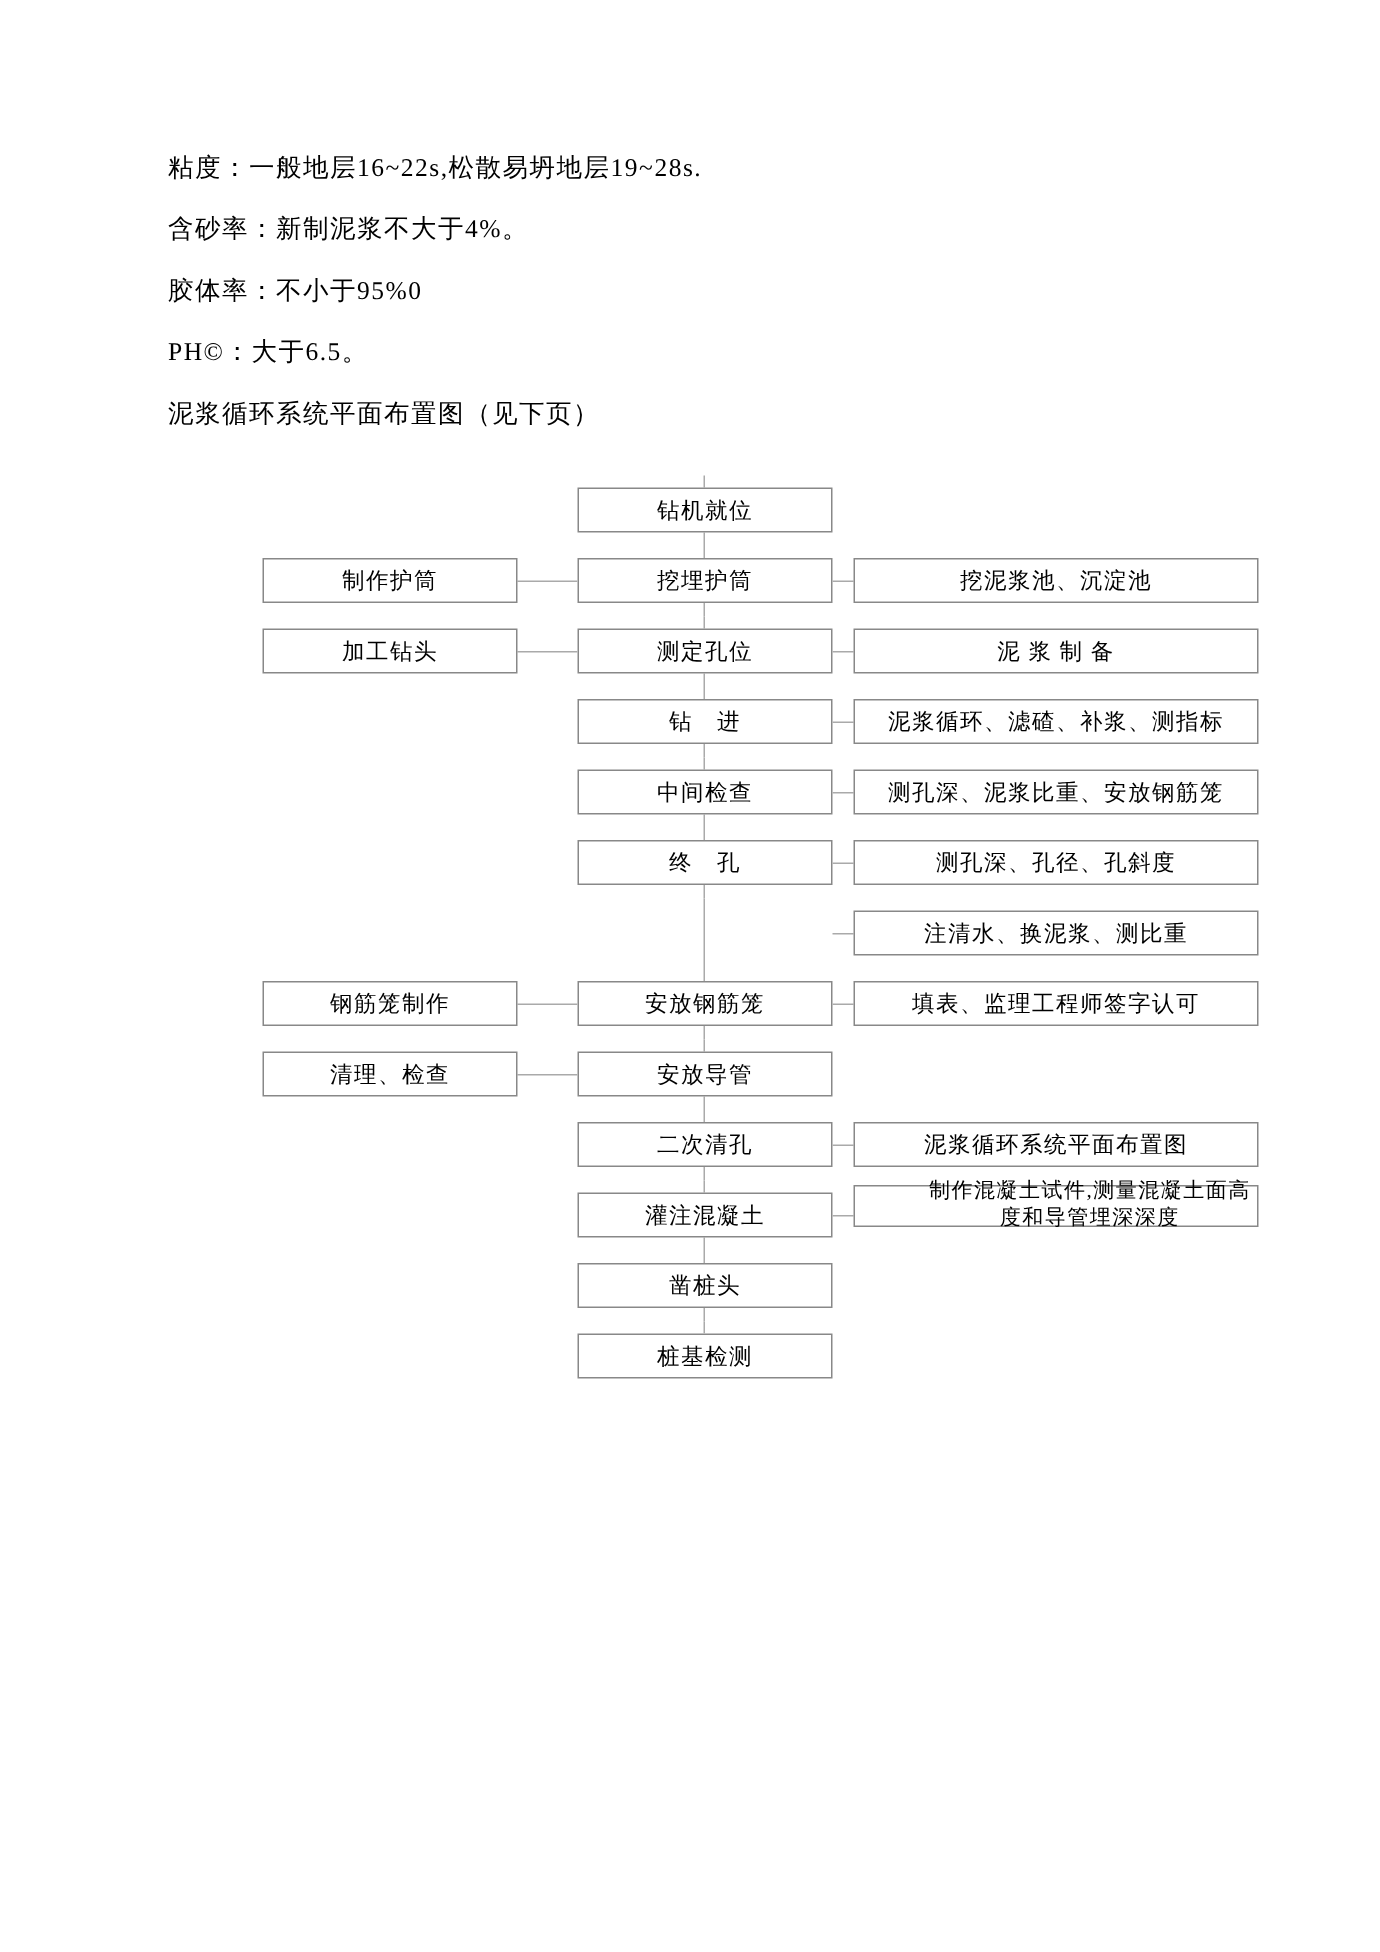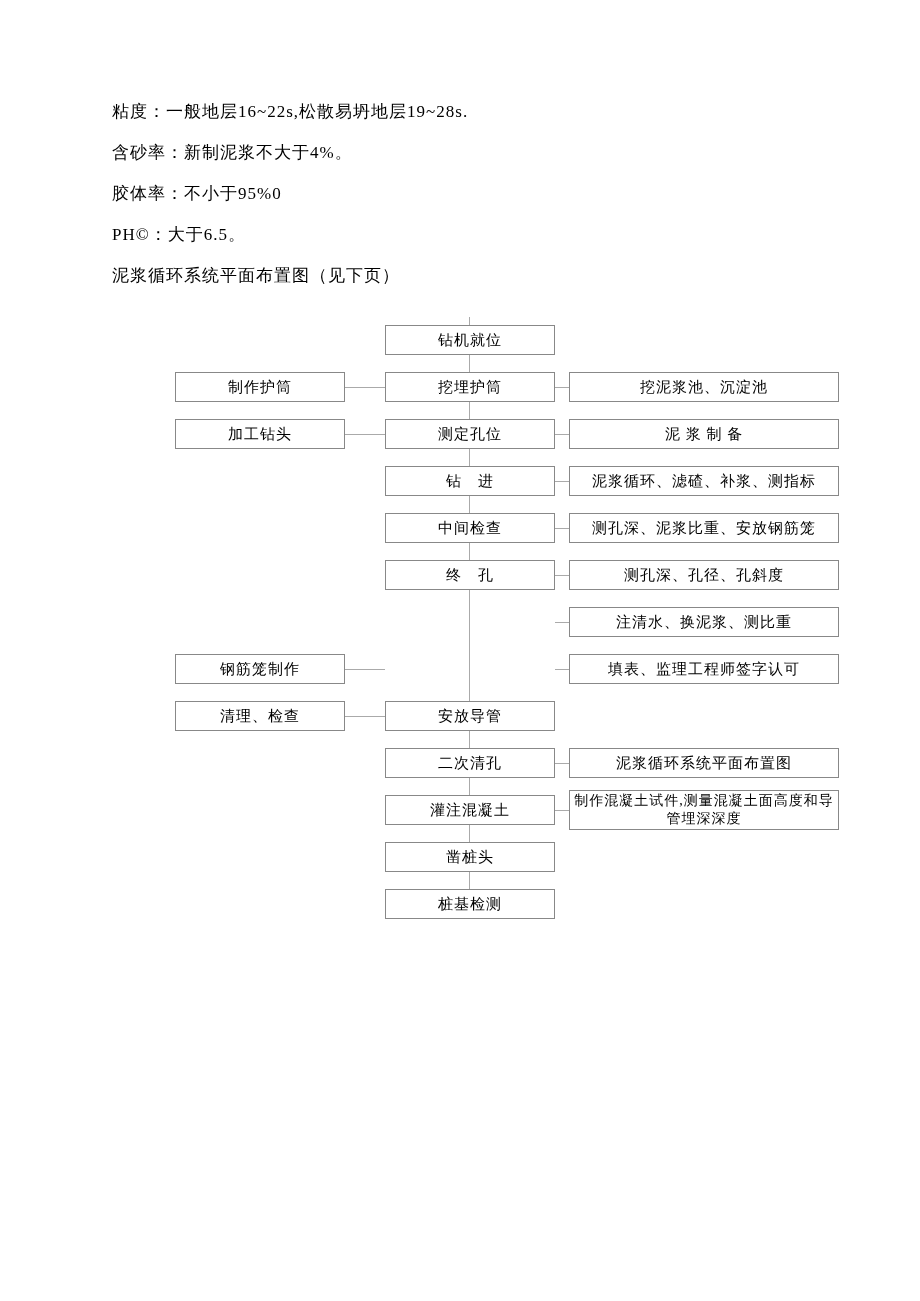--- a/index.html
+++ b/index.html
@@ -39,21 +39,21 @@
       align-items: center;
       justify-content: center;
       height: 30px;
       top: 8px;
       letter-spacing: 1px;
       z-index: 2;
     }
     .box.left { left: 0; width: 170px; margin-left: 40px; }
     .box.center { left: 250px; width: 170px; }
     .box.right { left: 434px; width: 270px; }
-    .box.right.tall { height: 40px; top: 3px; line-height: 1.3; font-size: 14px; }
+    .box.right.tall { height: 28px; top: 3px; line-height: 1.3; font-size: 14px; padding-left: 45px; }
     .conn {
       position: absolute;
       background: #aaa;
       z-index: 1;
     }
     .vconn { left: 334px; width: 1px; top: 0; height: 100%; }
     .hconn-l { top: 23px; left: 170px; width: 80px; height: 1px; }
     .hconn-r { top: 23px; left: 420px; width: 30px; height: 1px; }
   </style>
 </head>
@@ -108,20 +108,21 @@
     </div>
     <div class="row">
       <div class="conn vconn"></div>
       <div class="box right">注清水、换泥浆、测比重</div>
       <div class="conn hconn-r"></div>
     </div>
     <div class="row">
       <div class="conn vconn"></div>
       <div class="box left">钢筋笼制作</div>
       <div class="conn hconn-l"></div>
+      <div class="box center">安放钢筋笼</div>
       <div class="box right">填表、监理工程师签字认可</div>
       <div class="conn hconn-r"></div>
     </div>
     <div class="row">
       <div class="conn vconn"></div>
       <div class="box left">清理、检查</div>
       <div class="conn hconn-l"></div>
       <div class="box center">安放导管</div>
     </div>
     <div class="row">

